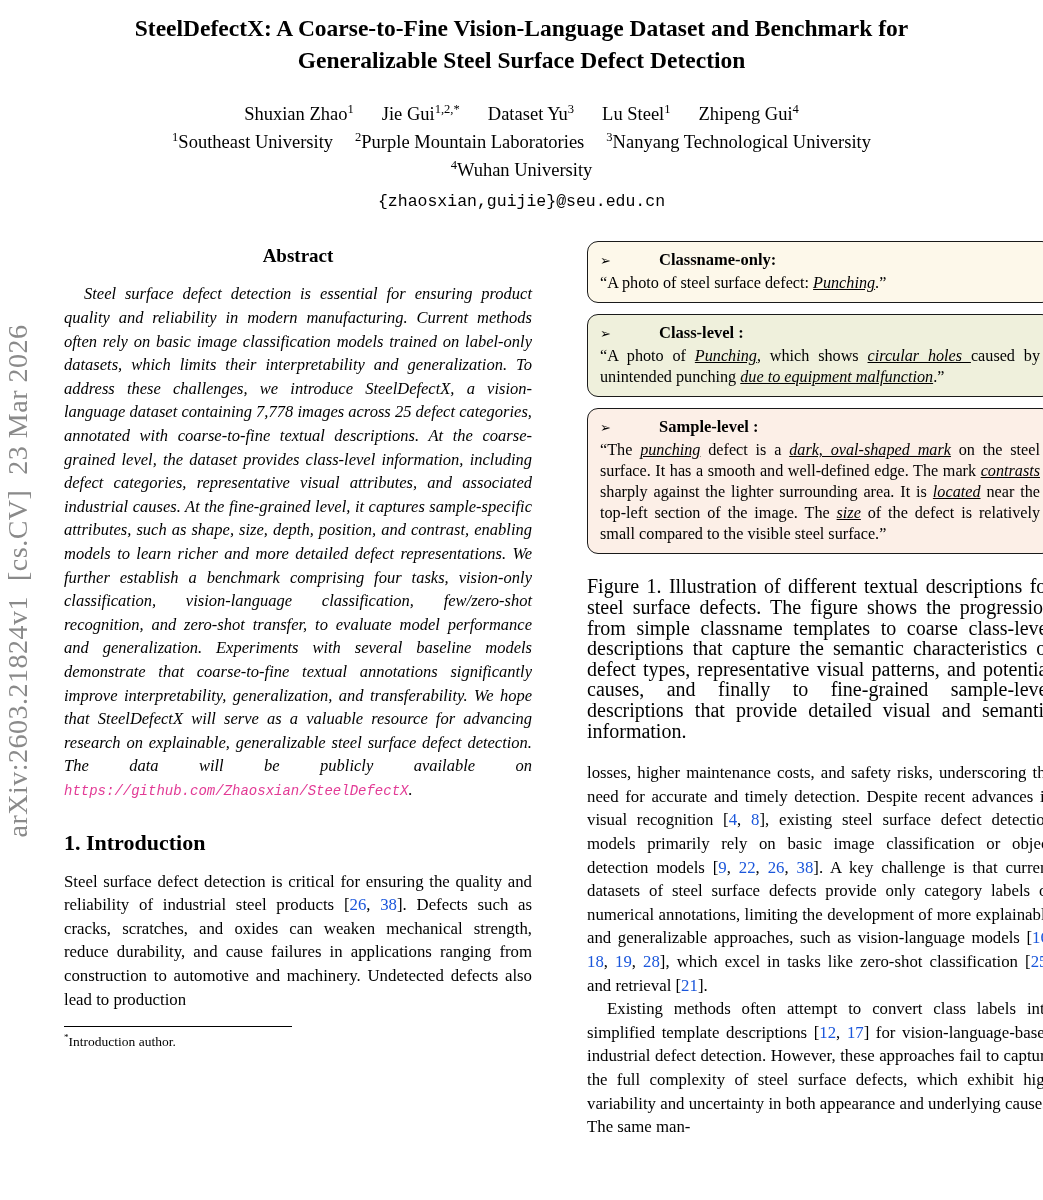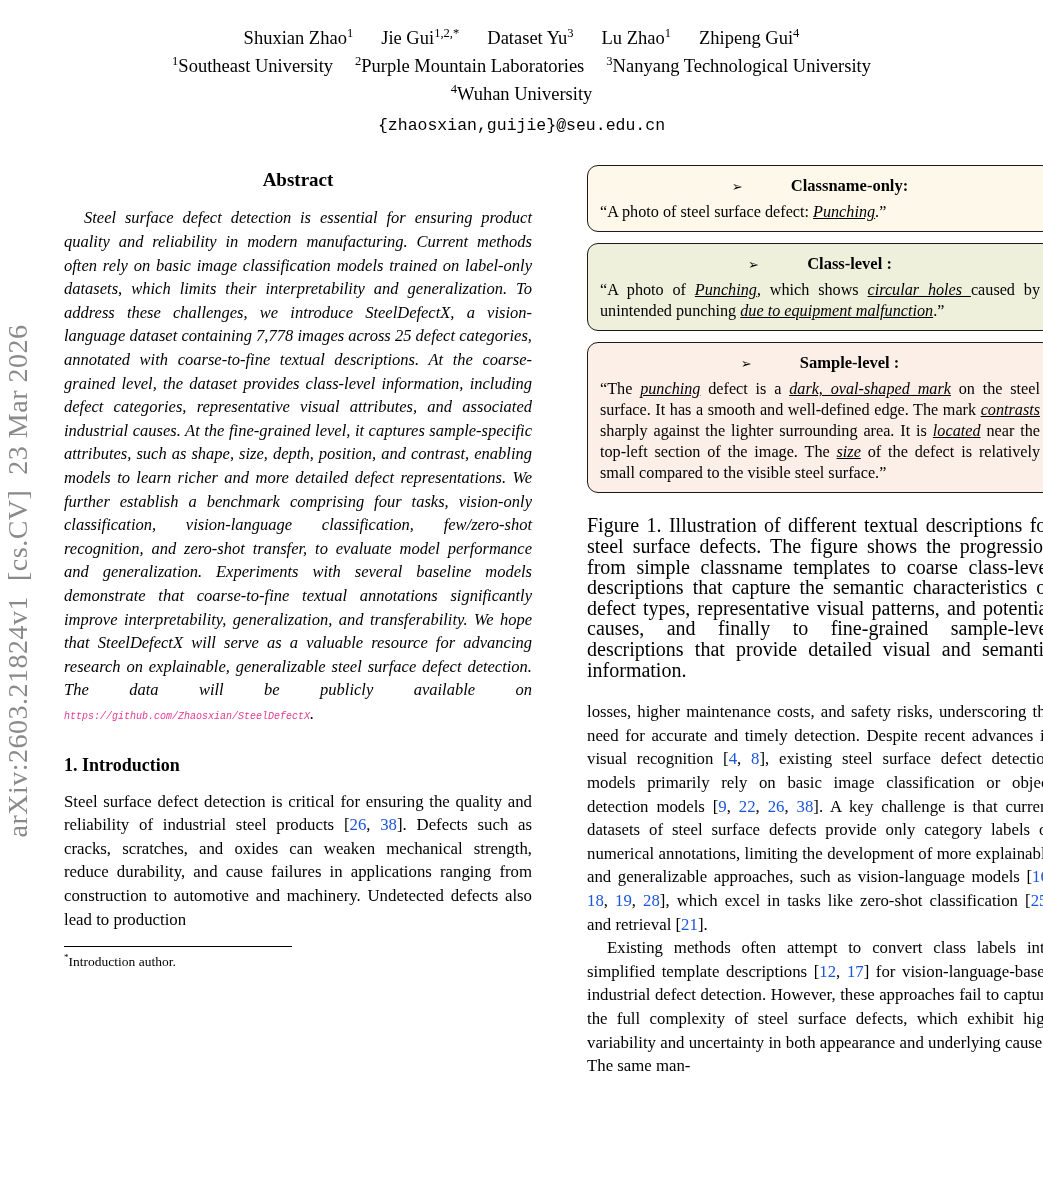--- a/index.html
+++ b/index.html
@@ -50,58 +50,62 @@
 
   .abstract-heading { text-align: center; font-size: 19px; font-weight: bold; margin: 4px 0 15px; }
   .abstract-text {
     font-style: italic;
     font-size: 16.5px;
     line-height: 23.6px;
     text-align: justify;
     text-indent: 20px;
     margin: 0;
   }
-  .abstract-text .url { font-family: "Liberation Mono", monospace; font-size: 10px; }
+  .abstract-text .url { font-family: "Liberation Mono", monospace; font-size: 14px; }
 
-  .section-heading { font-size: 18px; font-weight: bold; margin: 26px 0 14px; }
+  .section-heading { font-size: 22px; font-weight: bold; margin: 26px 0 14px; }
   .body-text { font-size: 16.8px; line-height: 23.6px; text-align: justify; margin: 0; }
   .indent { text-indent: 20px; }
 
   .cite { color: var(--cite-color, #1a56db); }
   .url { color: var(--url-color, #e23a95); }
   .iu { font-style: italic; text-decoration: underline; }
 
   .figbox {
     border: 1.6px solid #1a1a1a;
     border-radius: 11px;
     padding: 6px 12px 8px;
     margin-bottom: 11px;
   }
-  .figbox-header { font-size: 16.5px; line-height: 28px; text-align: center; }
+  .figbox-header { font-size: 16.5px; line-height: 23px; }
   .figbox-arrow { font-family: "DejaVu Sans", sans-serif; font-size: 13px; }
   .figbox-title { font-weight: bold; margin-left: 44px; }
   .figbox-body { margin: 1px 0 0; font-size: 16.2px; line-height: 21px; text-align: justify; }
 
   .fig-caption { margin: 22px 0 0; font-size: 20px; line-height: 20.6px; text-align: justify; }
   .rc-para1 { margin-top: 20px; }
 
   .footnote-block { margin-top: 15px; }
   .footnote-rule { width: 228px; border-top: 1.4px solid #000; margin-bottom: 5px; }
   .footnote-text { font-size: 13.5px; }
 </style>
 </head>
 <body>
 
 <div class="page">
 
   <div class="arxiv-vert">arXiv:2603.21824v1&nbsp;&nbsp;[cs.CV]&nbsp;&nbsp;23 Mar 2026</div>
 
+  <div class="title-block">
+    <div>SteelDefectX: A Coarse-to-Fine Vision-Language Dataset and Benchmark for</div>
+    <div>Generalizable Steel Surface Defect Detection</div>
+  </div>
 
   <div class="authors">
-    <span class="author"><span>Shuxian Zhao</span><span class="sup">1</span></span><span class="author"><span>Jie Gui</span><span class="sup">1,2,*</span></span><span class="author"><span>Dataset Yu</span><span class="sup">3</span></span><span class="author"><span>Lu Zhao</span><span class="sup">1</span></span><span class="author"><span>Zhipeng Gui</span><span class="sup">4</span></span>
+    <span class="author"><span>Shuxian Zhao</span><span class="sup">1</span></span><span class="author"><span>Jie Gui</span><span class="sup">1,2,*</span></span><span class="author"><span>Dataset Yu</span><span class="sup">3</span></span><span class="author"><span>Lu Steel</span><span class="sup">1</span></span><span class="author"><span>Zhipeng Gui</span><span class="sup">4</span></span>
   </div>
 
   <div class="affiliations">
     <span class="affil"><span class="sup">1</span><span>Southeast University</span></span><span class="affil"><span class="sup">2</span><span>Purple Mountain Laboratories</span></span><span class="affil"><span class="sup">3</span><span>Nanyang Technological University</span></span>
   </div>
 
   <div class="affiliations">
     <span class="affil"><span class="sup">4</span><span>Wuhan University</span></span>
   </div>
 

